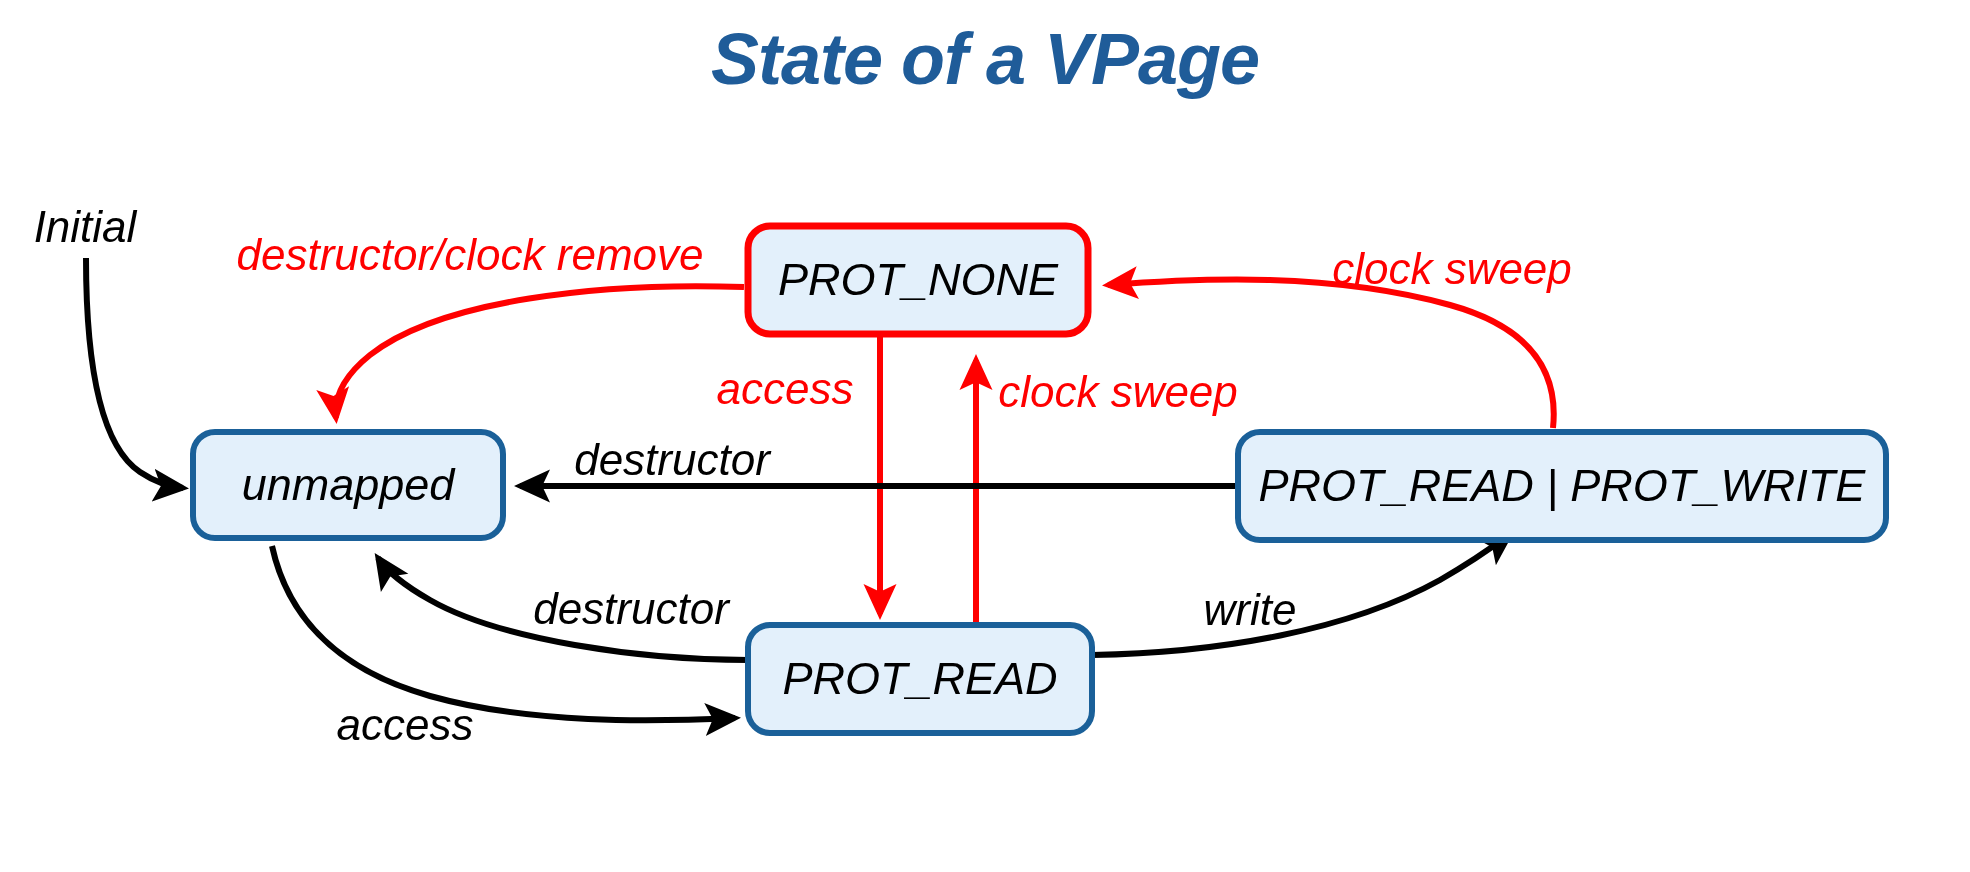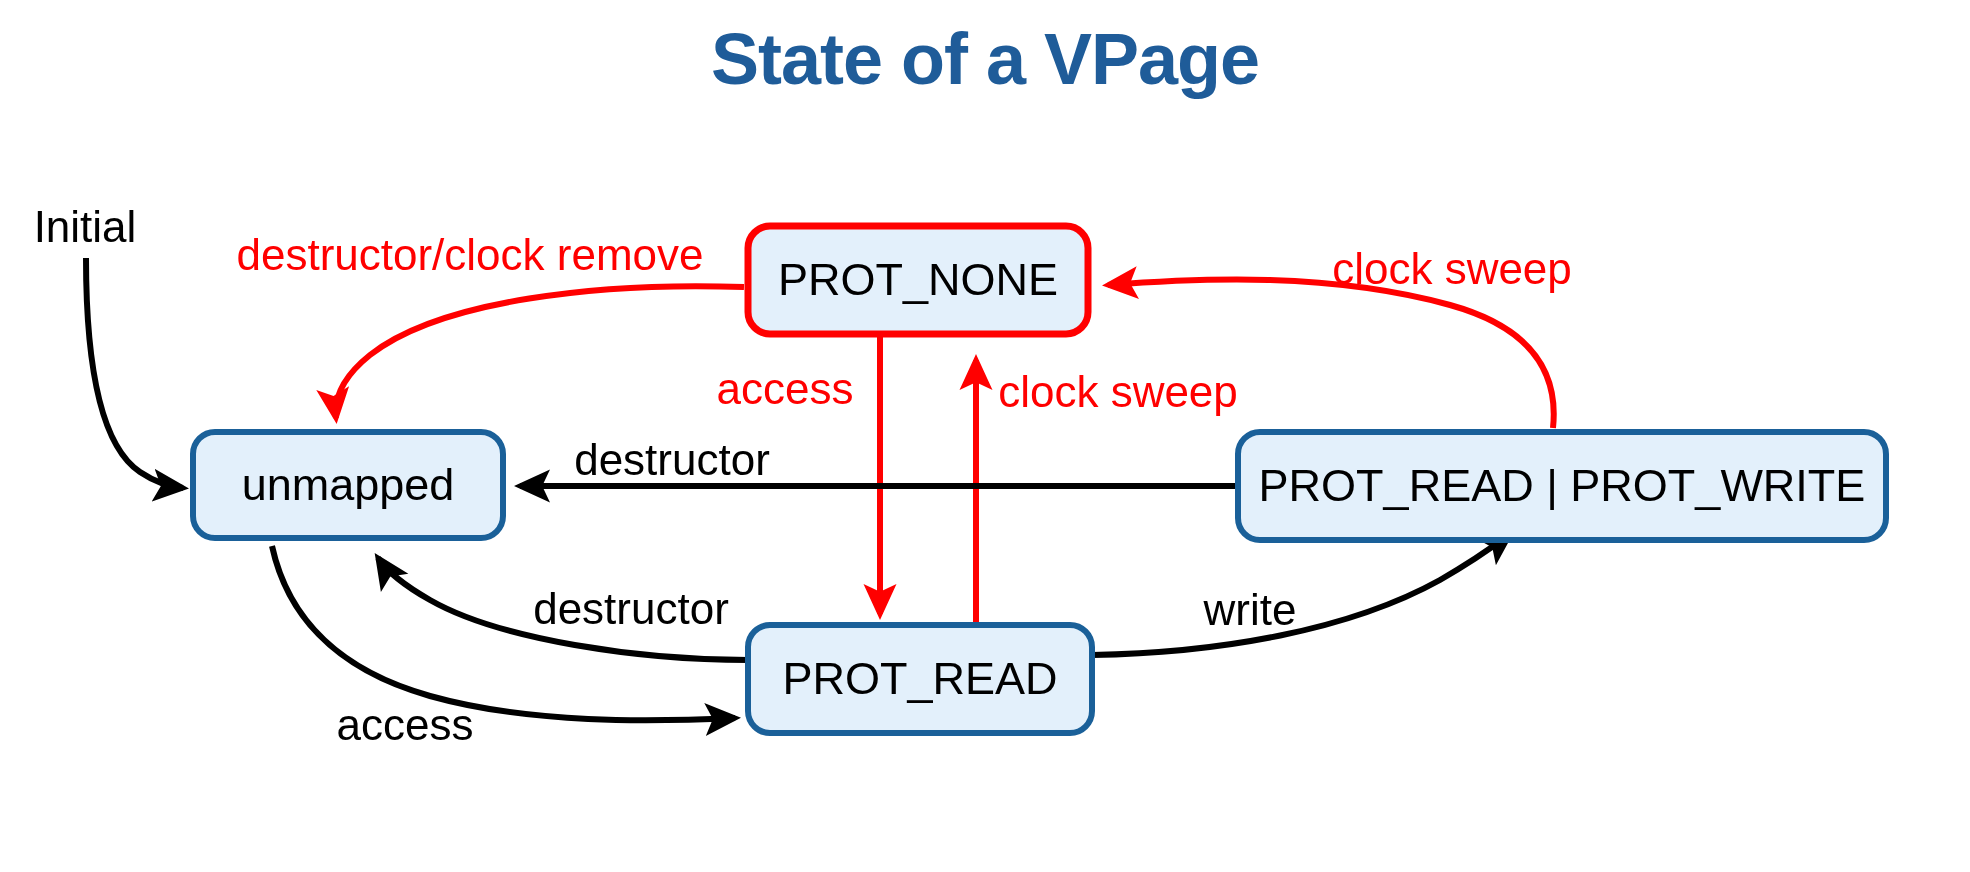--- a/index.html
+++ b/index.html
@@ -11,20 +11,21 @@
     width: 1970px;
     height: 872px;
     font-family: "Liberation Sans", sans-serif;
     overflow: hidden;
   }
   #slide {
     position: relative;
     width: 1970px;
     height: 872px;
     background: #ffffff;
+    font-style: italic;
   }
   #title {
     position: absolute;
     left: 0;
     top: 18px;
     width: 1970px;
     text-align: center;
     font-family: "Liberation Sans", sans-serif;
     font-weight: bold;
     font-size: 72px;

